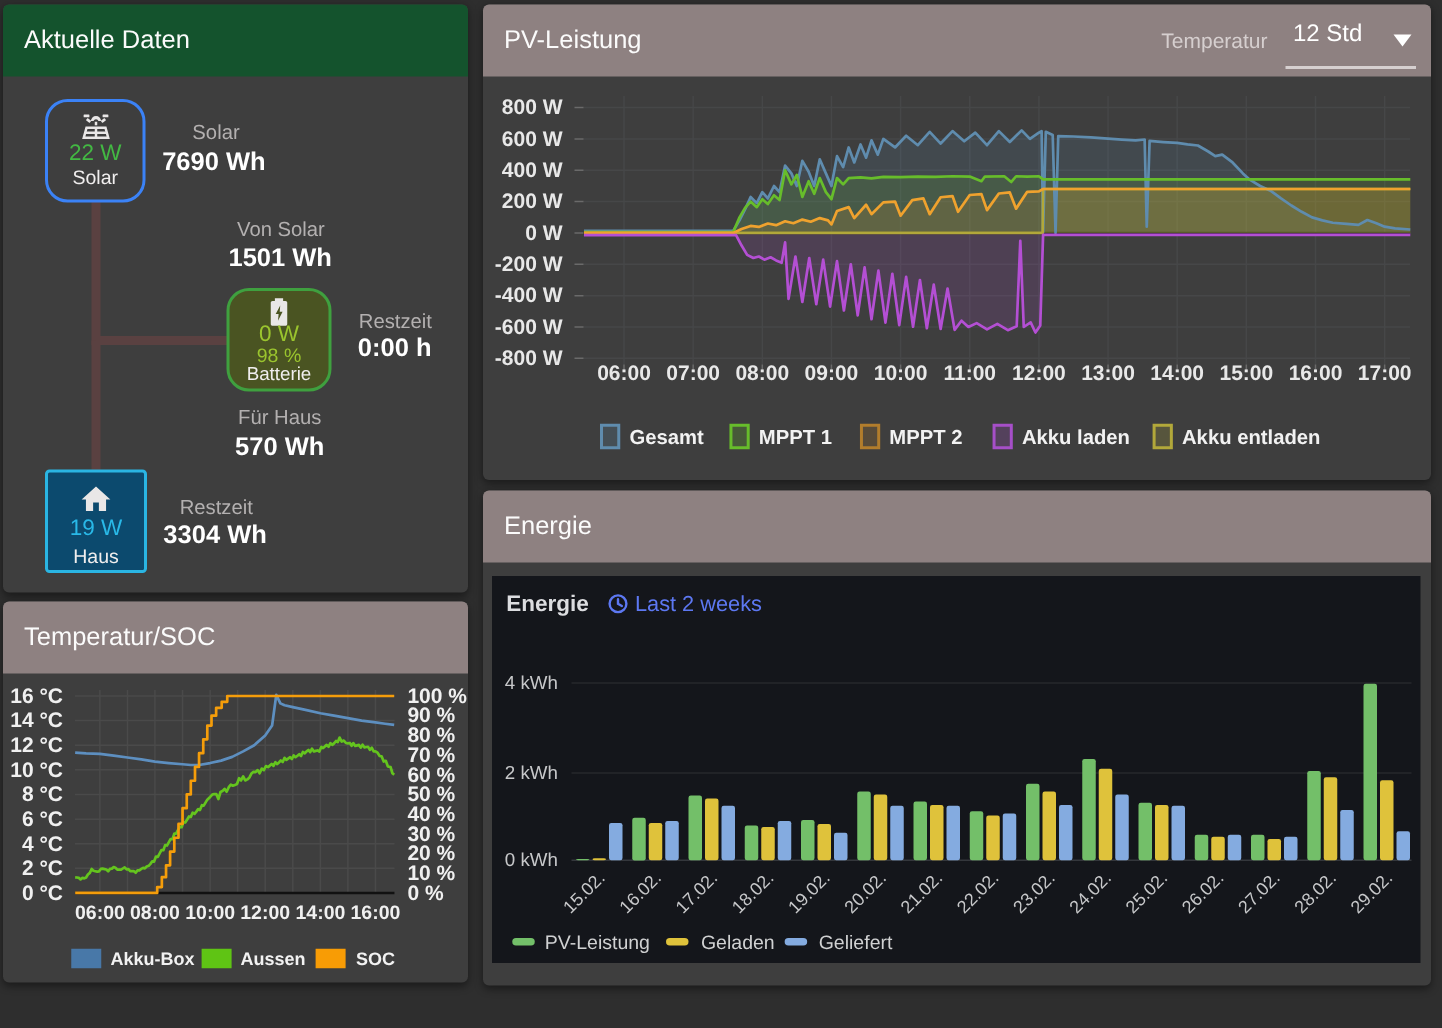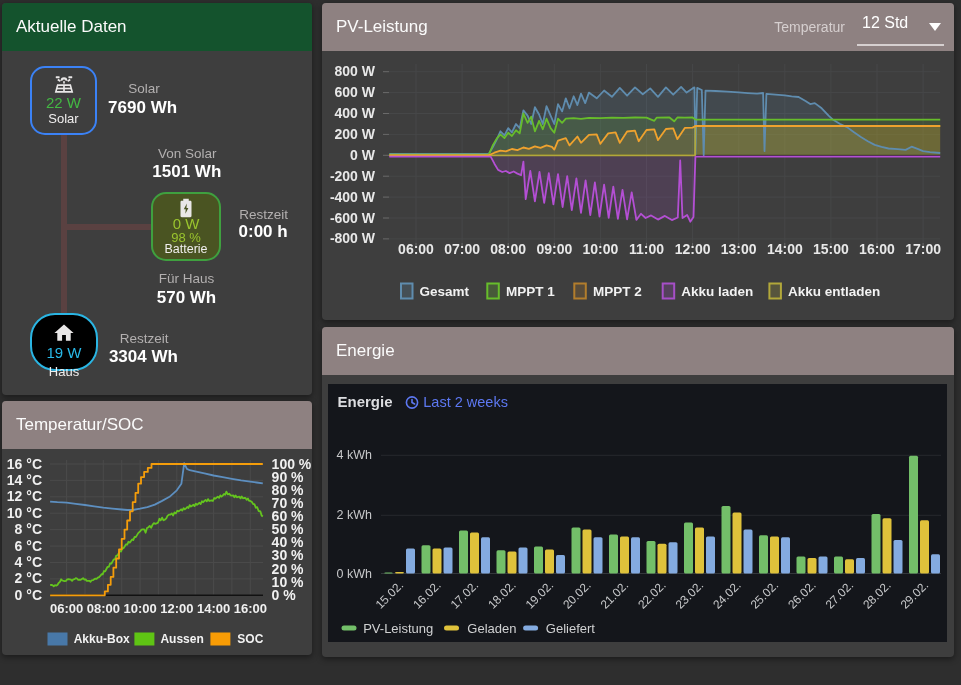--- a/index.html
+++ b/index.html
@@ -46,21 +46,21 @@
         <div style="position:absolute;left:50%;top:29.3px;transform:translate(-50%,-50%);display:flex;align-items:center;justify-content:center;white-space:nowrap;">
           <span style="font-size:15px;color:#9ac42e;">0 W</span>
         </div>
         <div style="position:absolute;left:50%;top:42.8px;transform:translate(-50%,-50%);display:flex;align-items:center;justify-content:center;white-space:nowrap;">
           <span style="font-size:13px;color:#9ac42e;">98 %</span>
         </div>
         <div style="position:absolute;left:50%;top:55.4px;transform:translate(-50%,-50%);display:flex;align-items:center;justify-content:center;white-space:nowrap;">
           <span style="font-size:12.5px;color:#f0eeee;">Batterie</span>
         </div>
       </div>
-      <div style="position:absolute;left:28px;top:310px;width:68px;height:58px;border:2px solid #2ab5e3;border-radius:25px;background:#000000;box-sizing:border-box;">
+      <div style="position:absolute;left:28px;top:310px;width:68px;height:69px;border:2px solid #2ab5e3;border-radius:3px;background:#0c4a6e;box-sizing:border-box;">
         <div style="position:absolute;left:50%;top:17.9px;transform:translate(-50%,-50%);display:flex;align-items:center;justify-content:center;white-space:nowrap;">
           <svg width="23" height="23" viewBox="0 0 24 24">
             <path fill="#e9e7e7" d="M10,20V14H14V20H19V12H22L12,3L2,12H5V20H10Z"></path>
           </svg>
         </div>
         <div style="position:absolute;left:50%;top:37.1px;transform:translate(-50%,-50%);display:flex;align-items:center;justify-content:center;white-space:nowrap;">
           <span style="font-size:15px;color:#29b9e8;">19 W</span>
         </div>
         <div style="position:absolute;left:50%;top:56.3px;transform:translate(-50%,-50%);display:flex;align-items:center;justify-content:center;white-space:nowrap;">
           <span style="font-size:13px;color:#f0eeee;">Haus</span>

